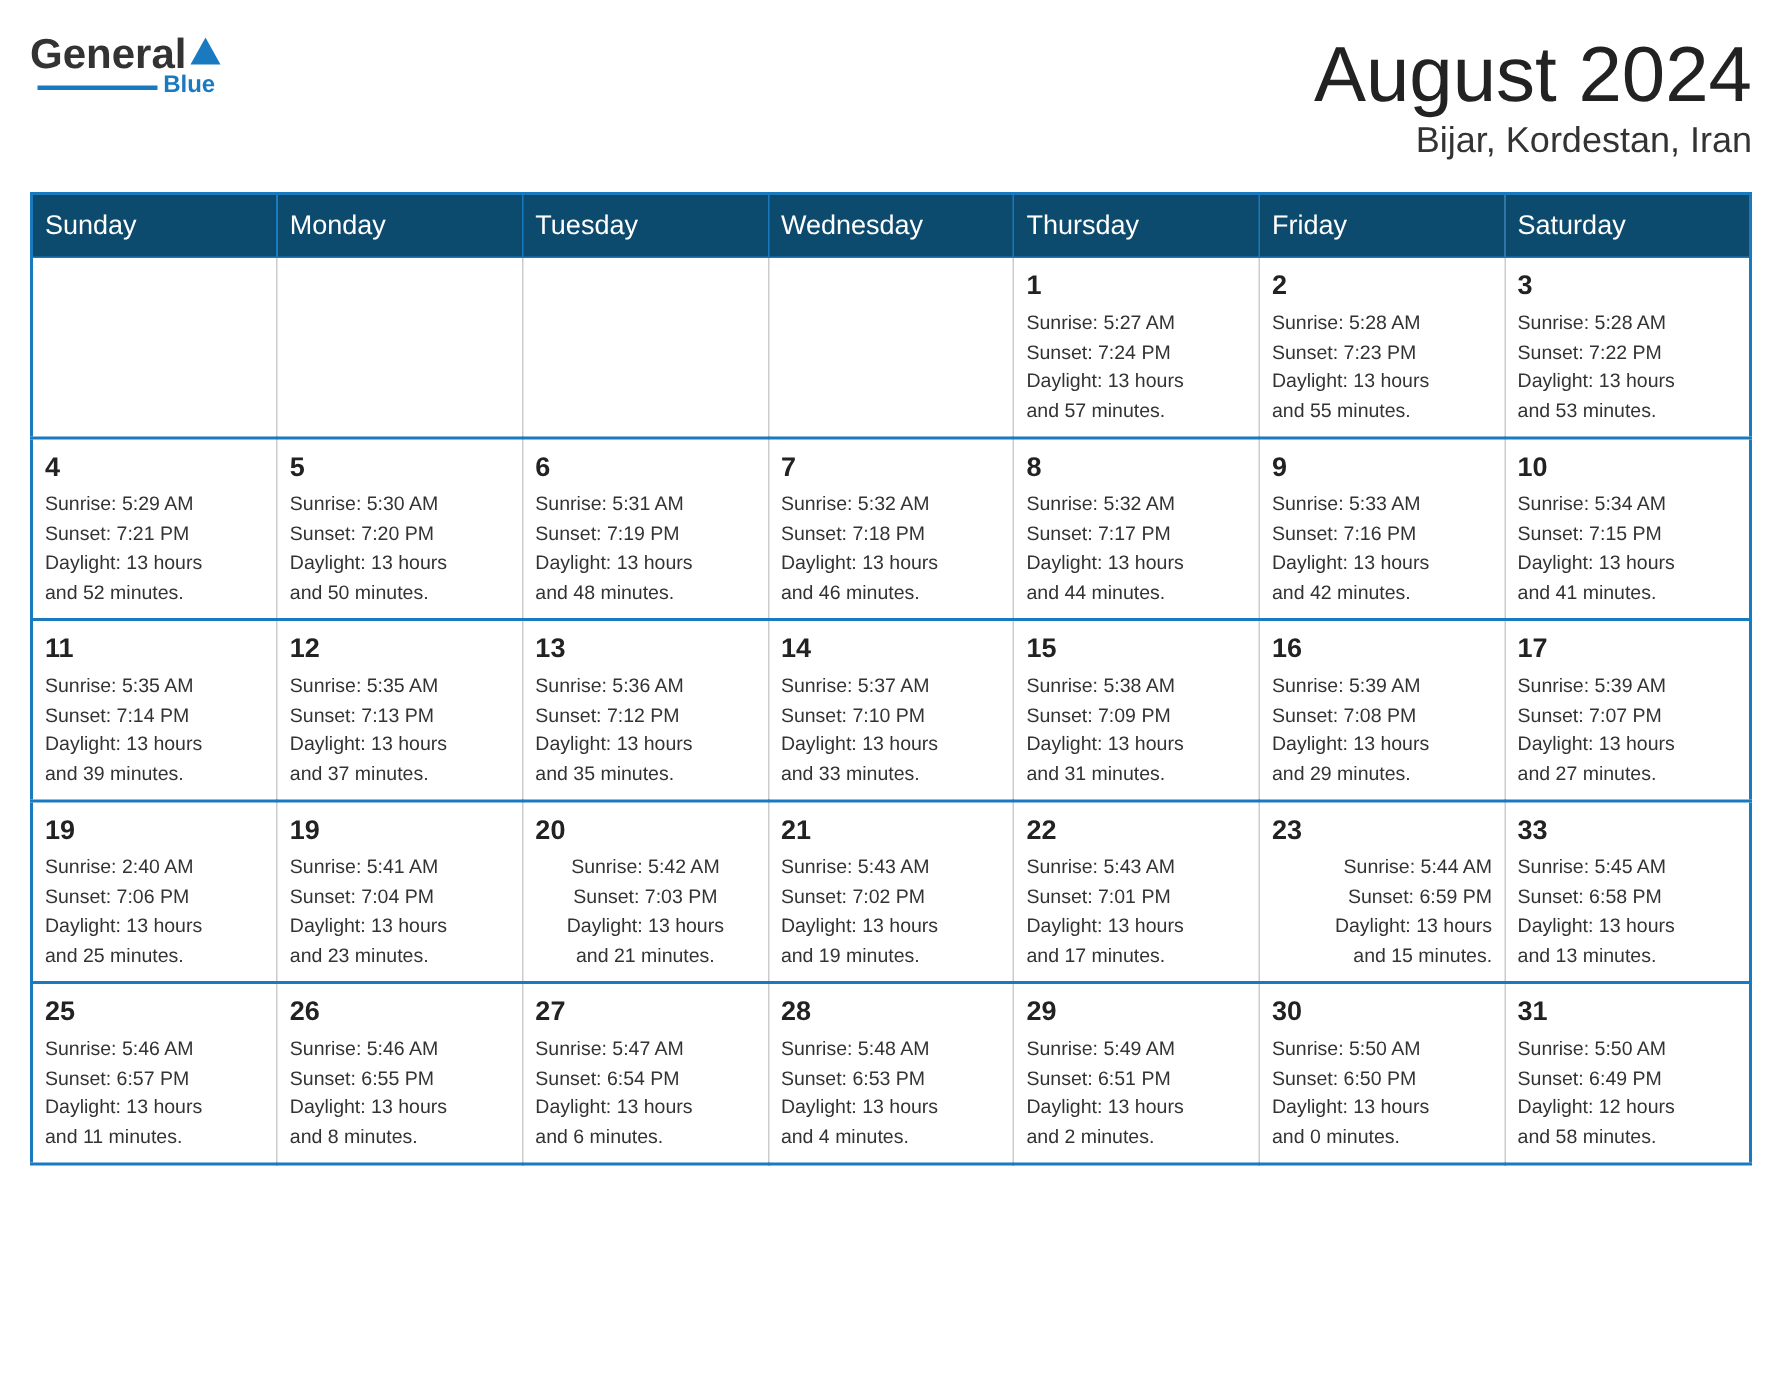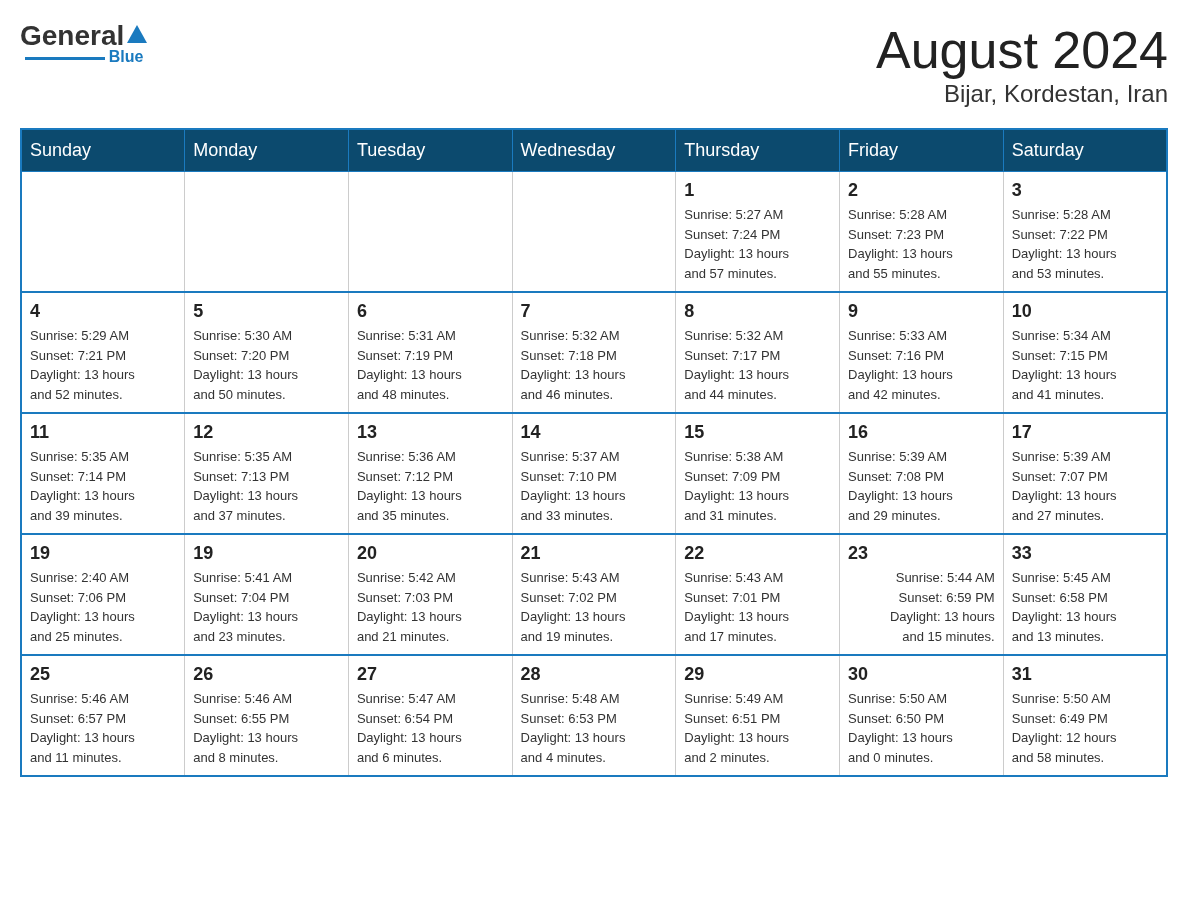--- a/index.html
+++ b/index.html
@@ -267,21 +267,21 @@
         </td>
         <td>
           <span class="day-number">19</span>
           <div class="day-info" style="white-space: pre-line;">Sunrise: 5:41 AM
 Sunset: 7:04 PM
 Daylight: 13 hours
 and 23 minutes.</div>
         </td>
         <td>
           <span class="day-number">20</span>
-          <div class="day-info" style="white-space: pre-line;">Sunrise: 5:42 AM
+          <div class="day-info" style="white-space: pre-line; text-align: center;">Sunrise: 5:42 AM
 Sunset: 7:03 PM
 Daylight: 13 hours
 and 21 minutes.</div>
         </td>
         <td>
           <span class="day-number">21</span>
           <div class="day-info" style="white-space: pre-line;">Sunrise: 5:43 AM
 Sunset: 7:02 PM
 Daylight: 13 hours
 and 19 minutes.</div>

